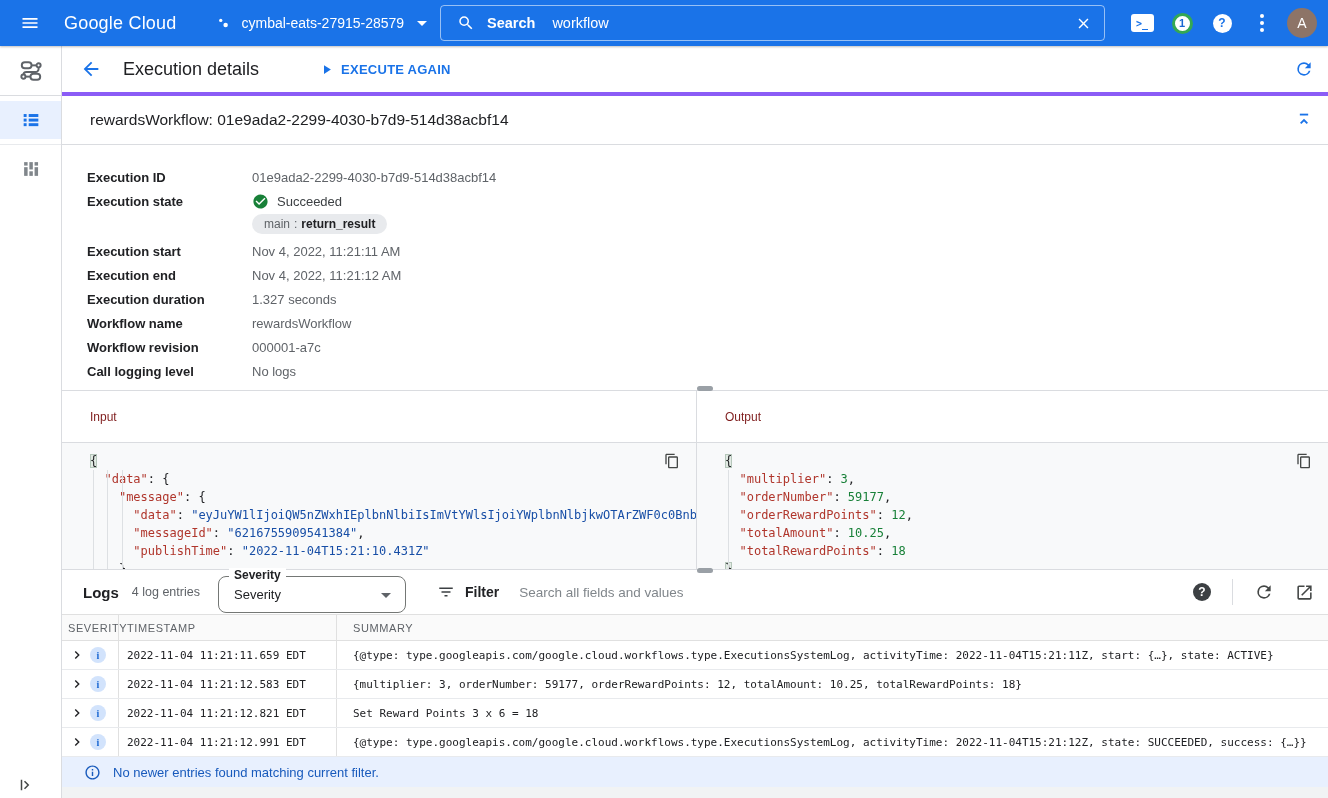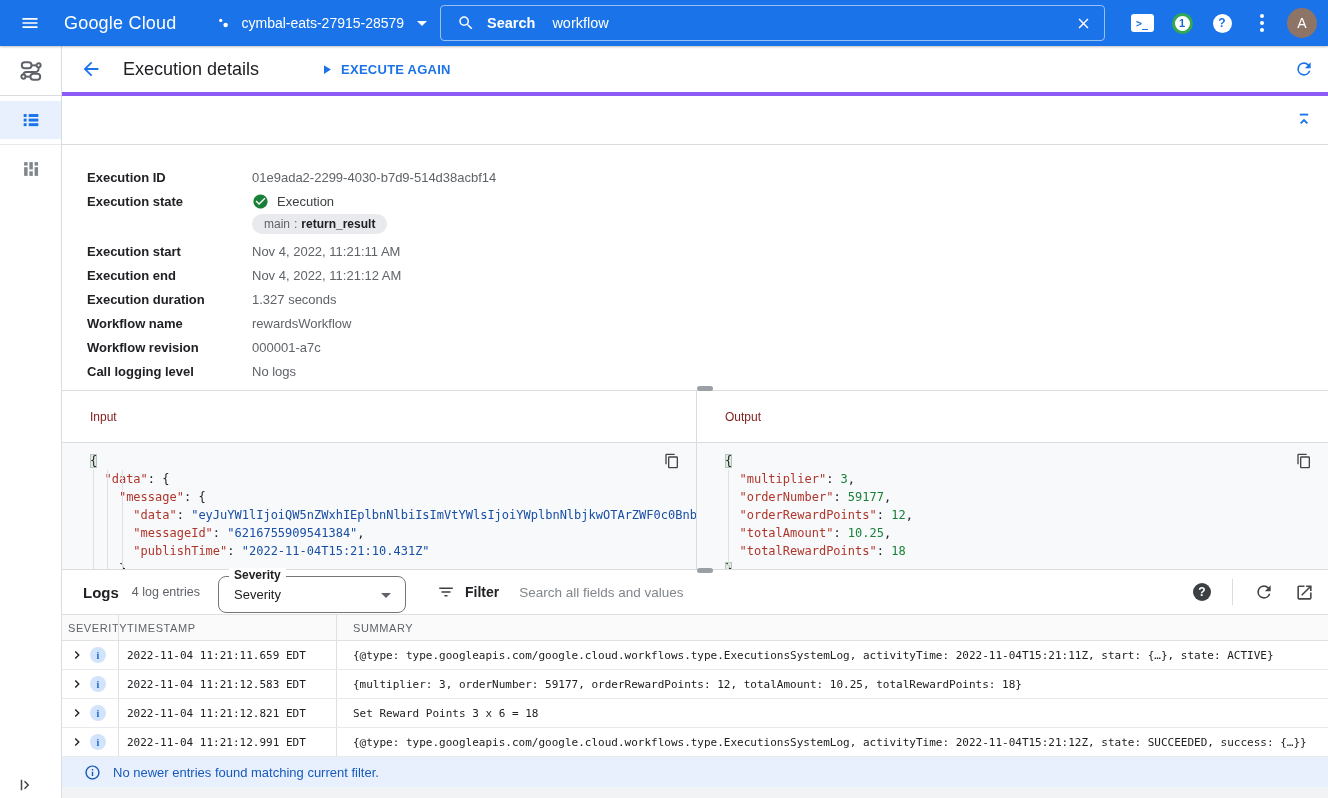--- a/index.html
+++ b/index.html
@@ -242,40 +242,41 @@
           <span>EXECUTE AGAIN</span>
         </span>
         <span class="hdr-refresh">
           <svg width="20" height="20" viewBox="0 0 24 24" fill="currentColor">
             <path d="M17.65 6.35A7.96 7.96 0 0 0 12 4a8 8 0 1 0 7.73 10h-2.08A6 6 0 1 1 12 6c1.66 0 3.14.69 4.22 1.78L13 11h7V4l-2.35 2.35z"></path>
           </svg>
         </span>
       </div>
 
       <div class="title-row">
+        <span class="page-title">rewardsWorkflow: 01e9ada2-2299-4030-b7d9-514d38acbf14</span>
         <span class="collapse-btn">
           <svg width="20" height="20" viewBox="0 0 24 24" fill="none" stroke="#1a73e8" stroke-width="2.2">
             <path d="M7 5.5h10"></path>
               <path d="M8 16l4-4 4 4"></path>
           </svg>
         </span>
       </div>
 
       <section class="details">
         <div class="drow">
           <span class="dlabel">Execution ID</span>
           <span class="dvalue">01e9ada2-2299-4030-b7d9-514d38acbf14</span>
         </div>
         <div class="drow">
           <span class="dlabel">Execution state</span>
           <span class="state-val">
             <svg width="17" height="17" viewBox="0 0 24 24" fill="#188038">
               <path d="M12 2C6.48 2 2 6.48 2 12s4.48 10 10 10 10-4.48 10-10S17.52 2 12 2zm-2 15-5-5 1.41-1.41L10 14.17l7.59-7.59L19 8l-9 9z"></path>
             </svg>
-            <span>Execution</span>
+            <span>Succeeded</span>
           </span>
         </div>
         <div class="badge-row">
           <span class="badge">
             <span>main</span>
             <span>:</span>
             <b>return_result</b>
           </span>
         </div>
         <div class="drow">

